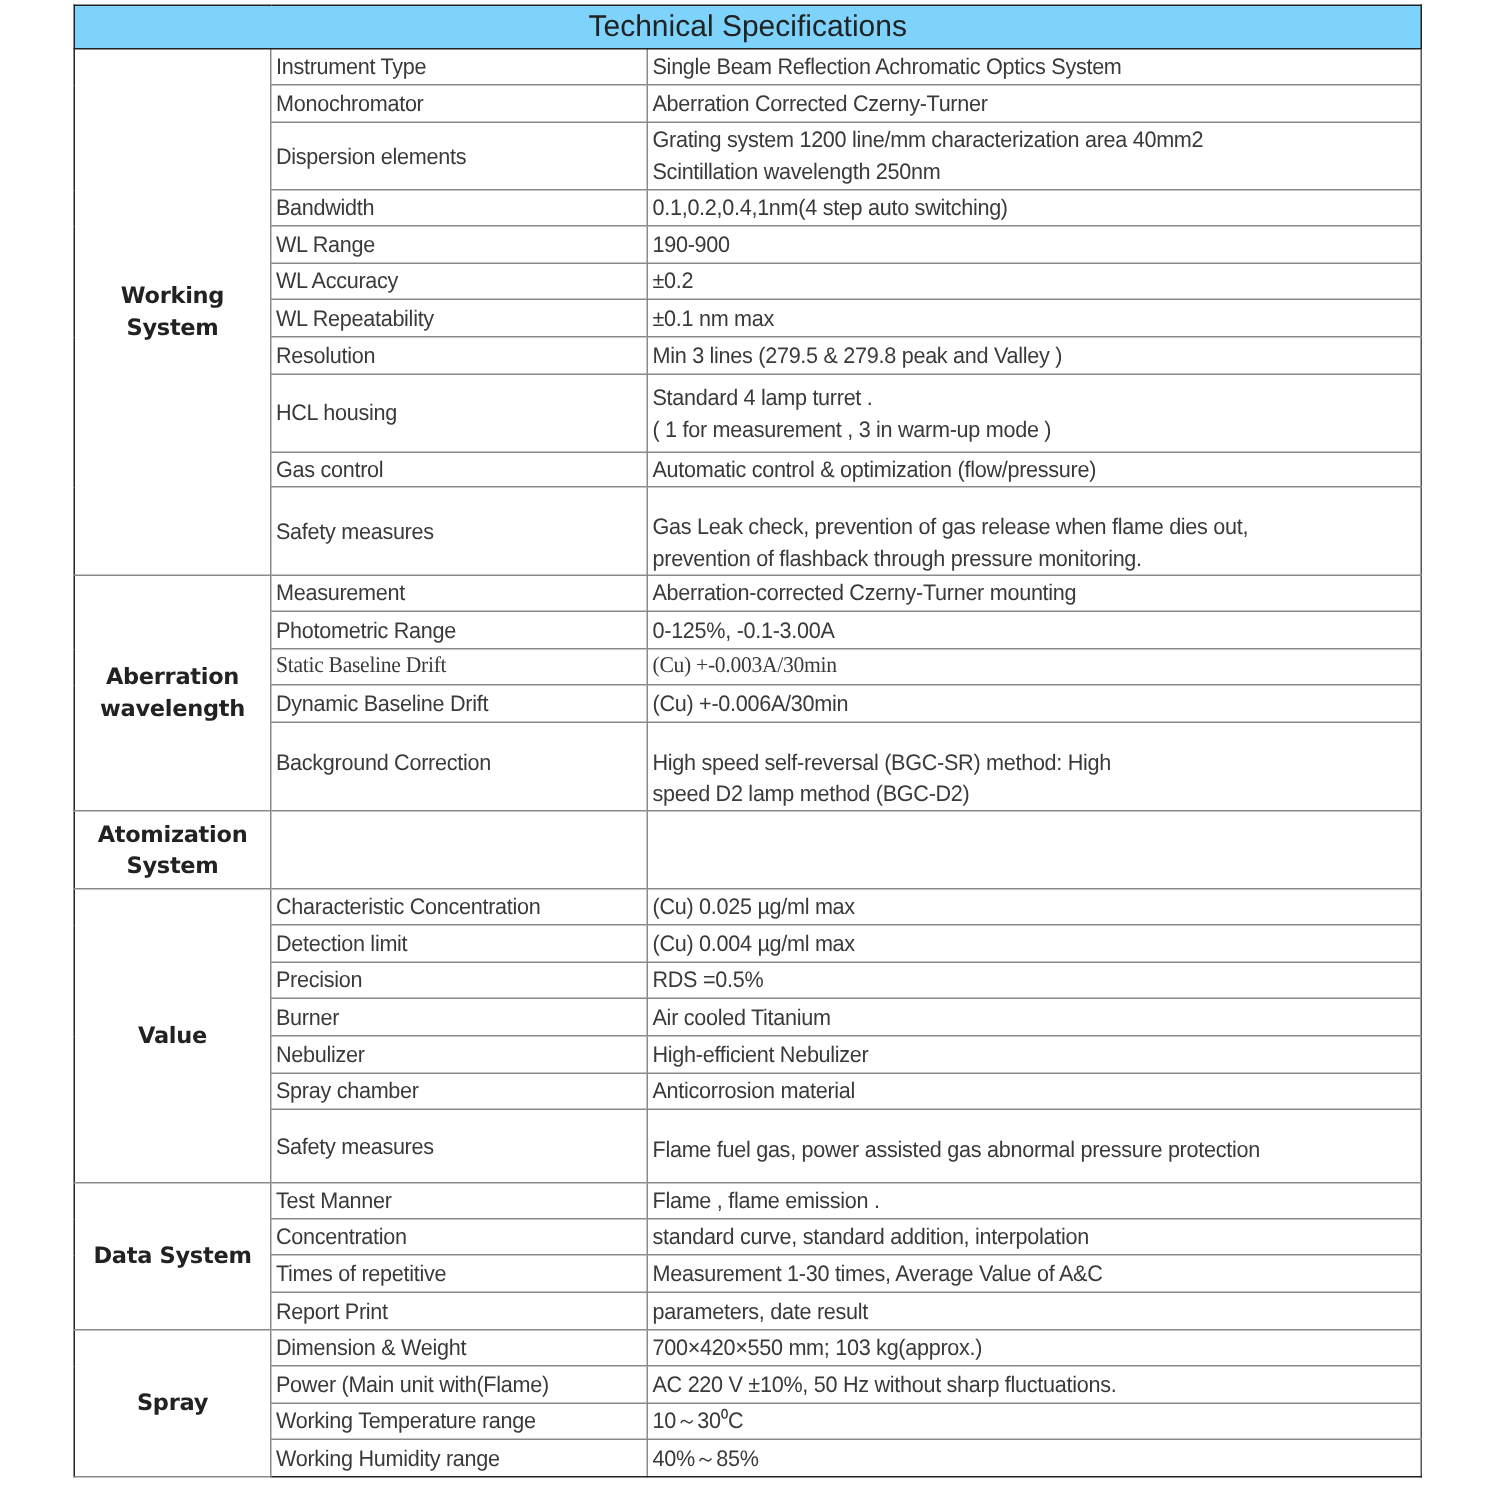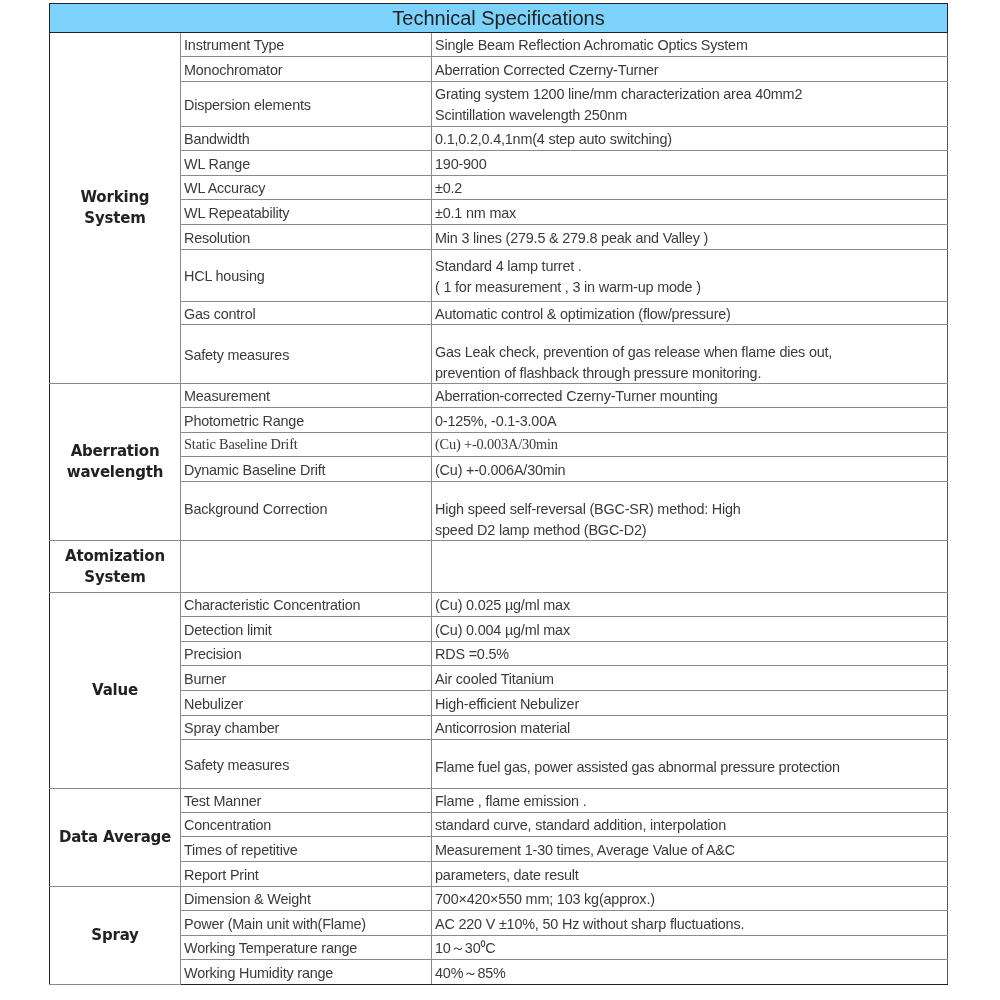--- a/index.html
+++ b/index.html
@@ -225,21 +225,21 @@
         </td>
       </tr>
       <tr style="height: 49px;">
         <td><span class="inner">Safety measures</span></td>
         <td class="last top">
           <div><span class="inner">Flame fuel gas, power assisted gas abnormal pressure protection</span></div>
         </td>
       </tr>
       <tr class="grpstart" style="height: 24px;">
         <td class="group" rowspan="4">
-          <div>Data Average</div>
+          <div>Data System</div>
         </td>
         <td><span class="inner">Test Manner</span></td>
         <td class="last">
           <div><span class="inner">Flame , flame emission .</span></div>
         </td>
       </tr>
       <tr style="height: 24px;">
         <td><span class="inner">Concentration</span></td>
         <td class="last">
           <div><span class="inner">standard curve, standard addition, interpolation</span></div>

